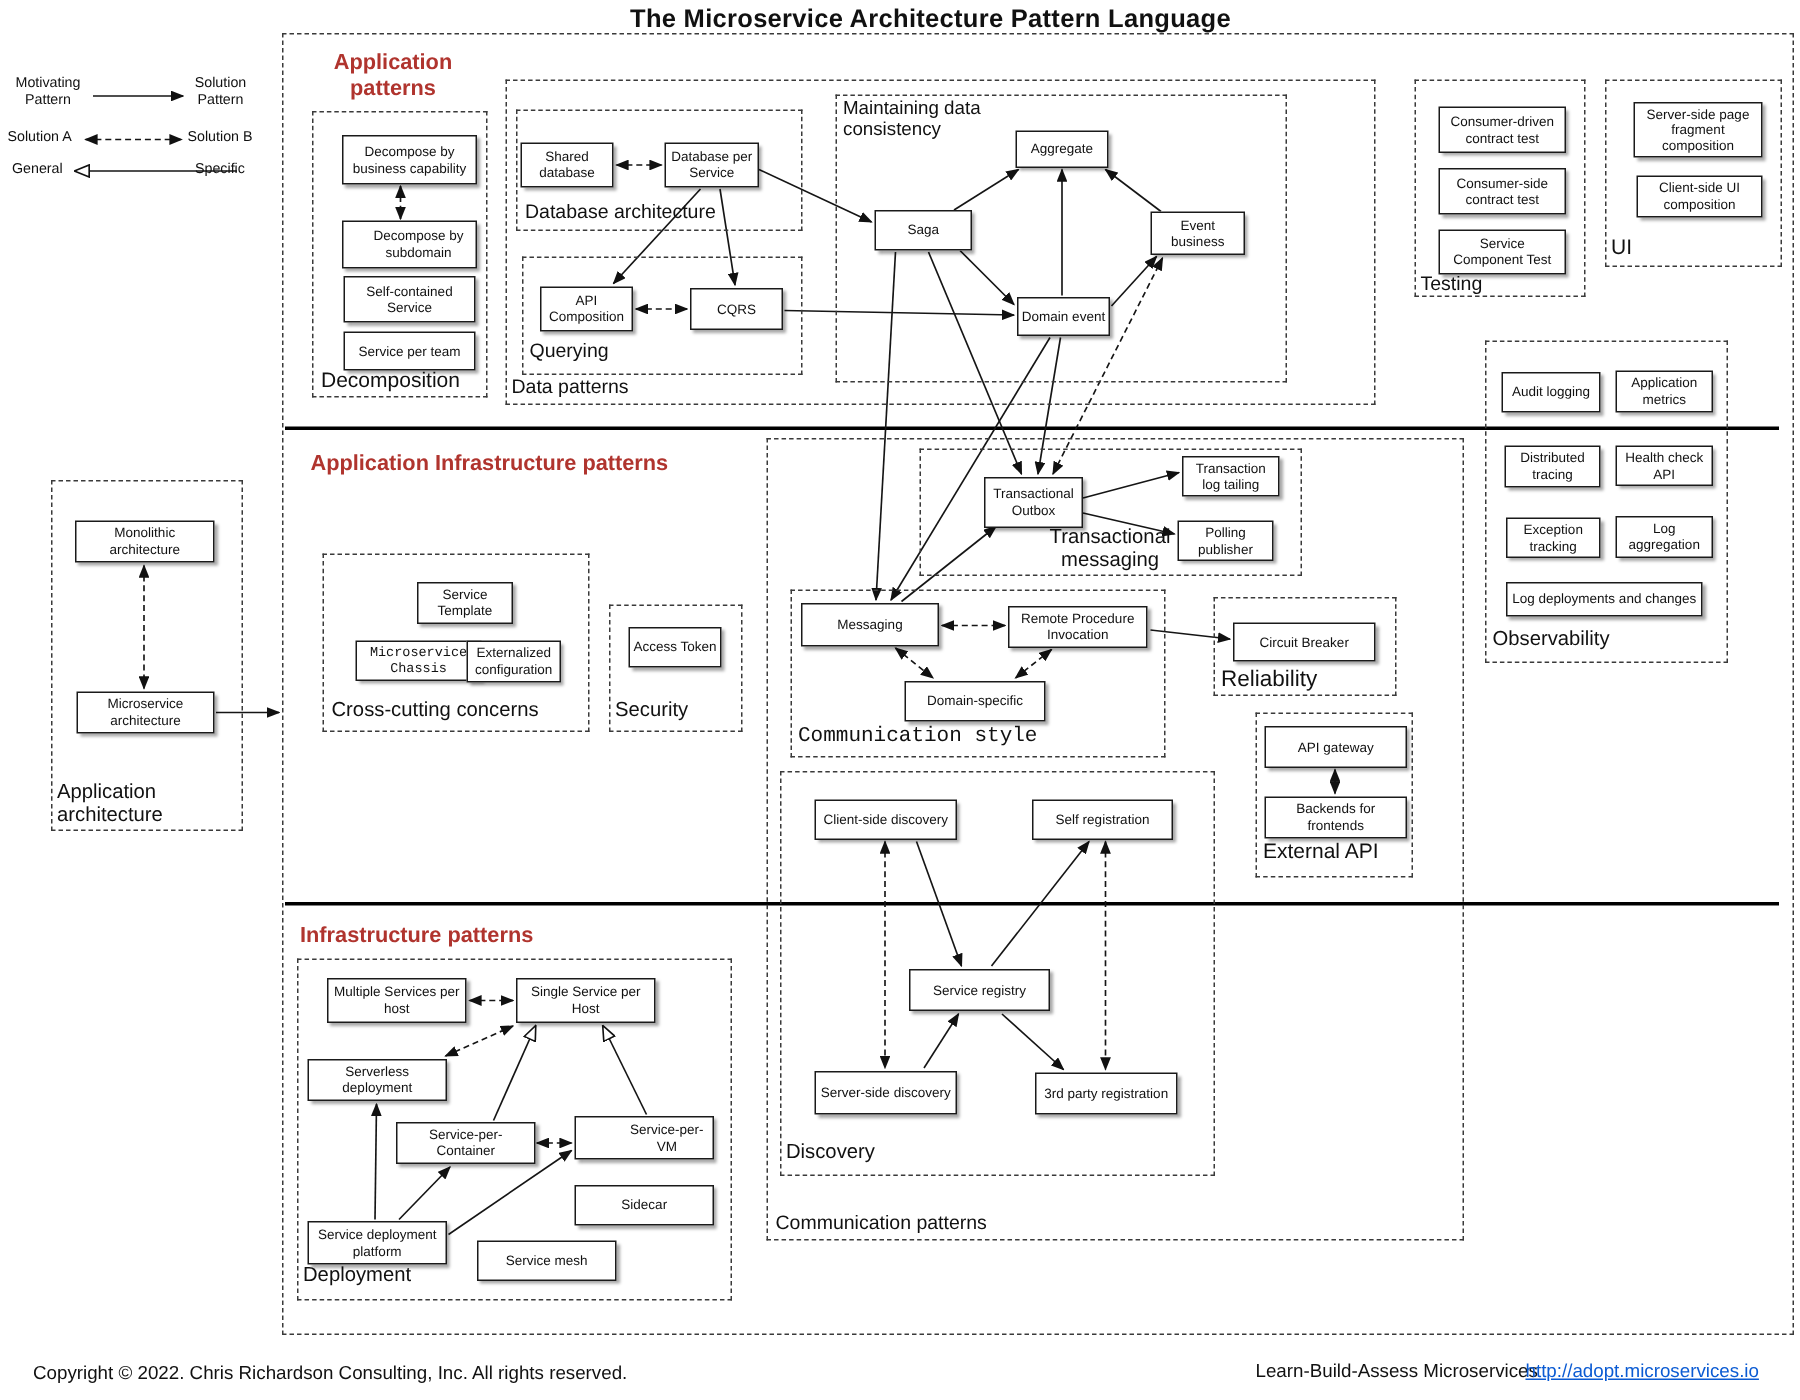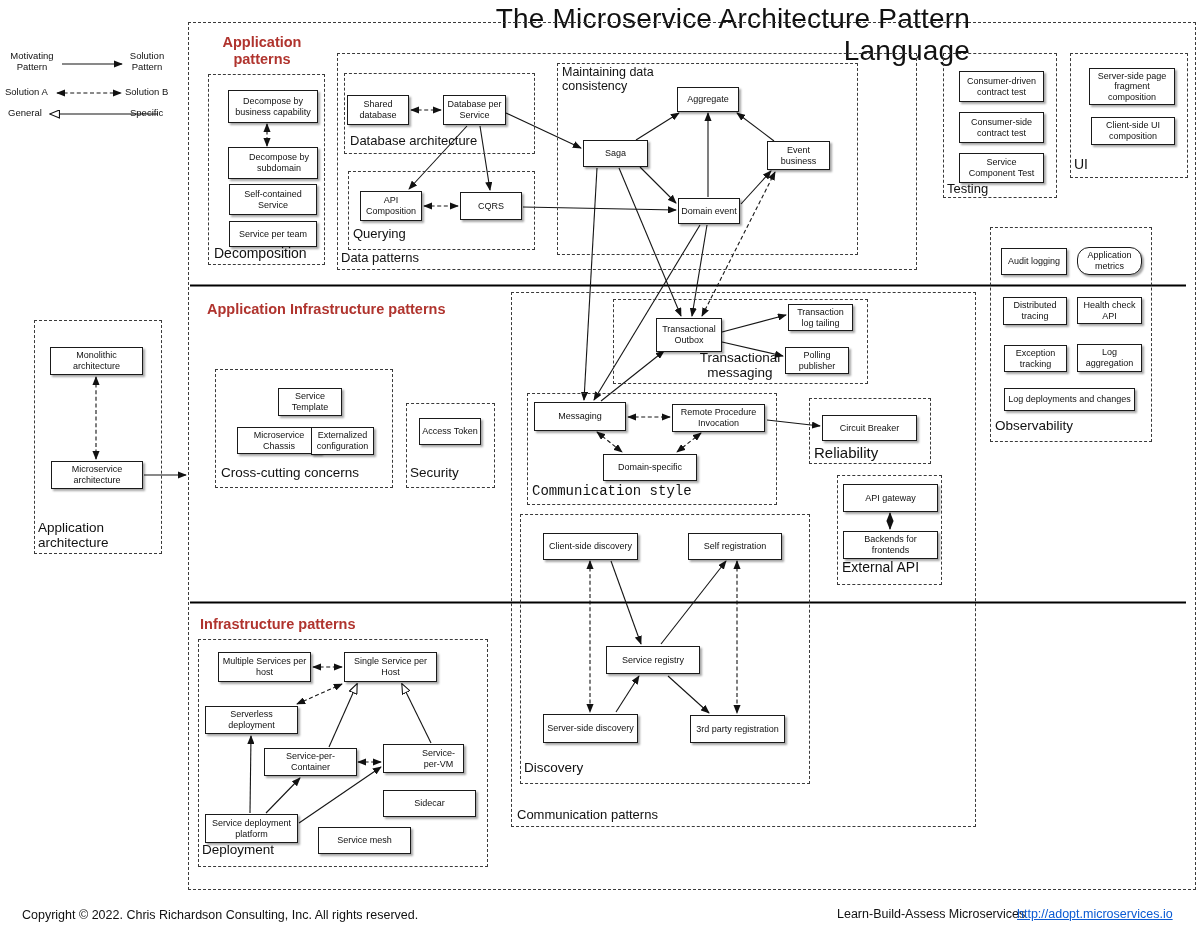--- a/index.html
+++ b/index.html
@@ -6,22 +6,22 @@
   body{width:1200px;height:933px;position:relative;font-family:"Liberation Sans","DejaVu Sans",sans-serif;color:#111;overflow:hidden;}
   .node{position:absolute;background:#fff;border:1.2px solid #1a1a1a;box-shadow:2px 2px 2px rgba(0,0,0,.35);
         display:flex;align-items:center;justify-content:center;text-align:center;
         font-size:9px;line-height:1.18;padding:1px 2px;box-sizing:border-box;}
   .grp{position:absolute;border:1.3px dashed #3a3a3a;box-sizing:border-box;}
   .lbl{position:absolute;font-size:13px;color:#111;white-space:nowrap;line-height:1.1;}
   .lbl.wrap{white-space:normal;}
   .hdr{position:absolute;font-weight:bold;font-size:14.5px;line-height:1.15;white-space:nowrap;}
   .hdr.wrap{white-space:normal;text-align:center;}
   .legend-txt{position:absolute;font-size:9.5px;line-height:1.15;}
-  .title{position:absolute;top:3px;left:420px;width:550px;text-align:right;background:#fff;
-         font-size:28px;font-weight:normal;letter-spacing:.2px;}
+  .title{position:absolute;top:3px;left:420px;width:550px;text-align:left;background:#fff;
+         font-size:17px;font-weight:bold;letter-spacing:.2px;}
   .footer-txt{position:absolute;font-size:12.5px;}
   a.flink{text-decoration:underline;}
   svg.overlay{position:absolute;left:0;top:0;pointer-events:none;}
   .ln{stroke:#151515;stroke-width:1.1;fill:none;}
   .dsh{stroke-dasharray:4 2.6;}
   .div{stroke:#000;stroke-width:2.2;}
 </style>
 </head>
 <body>
 
@@ -154,28 +154,28 @@
 <div class="node" style="left:583px;top:140px;width:65px;height:27px;">Saga</div>
 <div class="node" style="left:677px;top:87px;width:62px;height:25px;">Aggregate</div>
 <div class="node" style="left:767px;top:141px;width:63px;height:29px;">Event business</div>
 <div class="node" style="left:678px;top:198px;width:62px;height:26px;">Domain event</div>
 <div class="node" style="left:959px;top:71px;width:85px;height:31px;">Consumer-driven contract test</div>
 <div class="node" style="left:959px;top:112px;width:85px;height:31px;text-align:center;">Consumer-side contract test</div>
 <div class="node" style="left:959px;top:153px;width:85px;height:30px;">Service Component Test</div>
 <div class="node" style="left:1089px;top:68px;width:86px;height:37px;">Server-side page fragment composition</div>
 <div class="node" style="left:1091px;top:117px;width:84px;height:28px;">Client-side UI composition</div>
 <div class="node" style="left:1001px;top:248px;width:66px;height:27px;">Audit logging</div>
-<div class="node" style="left:1077px;top:247px;width:65px;height:28px;border-radius:12px;">Application metrics</div>
+<div class="node" style="left:1077px;top:247px;width:65px;height:28px;">Application metrics</div>
 <div class="node" style="left:1003px;top:297px;width:64px;height:28px;">Distributed tracing</div>
 <div class="node" style="left:1077px;top:297px;width:65px;height:27px;">Health check API</div>
 <div class="node" style="left:1004px;top:345px;width:63px;height:27px;">Exception tracking</div>
 <div class="node" style="left:1077px;top:344px;width:65px;height:28px;">Log aggregation</div>
 <div class="node" style="left:1004px;top:388px;width:131px;height:23px;">Log deployments and changes</div>
 <div class="node" style="left:278px;top:388px;width:64px;height:28px;">Service Template</div>
-<div class="node" style="left:237px;top:427px;width:84px;height:27px;">Microservice Chassis</div>
+<div class="node" style="left:237px;top:427px;width:84px;height:27px;font-family:Liberation Mono, monospace;">Microservice Chassis</div>
 <div class="node" style="left:311px;top:427px;width:63px;height:28px;">Externalized configuration</div>
 <div class="node" style="left:419px;top:418px;width:62px;height:27px;">Access Token</div>
 <div class="node" style="left:656px;top:318px;width:66px;height:34px;">Transactional Outbox</div>
 <div class="node" style="left:788px;top:304px;width:65px;height:27px;">Transaction log tailing</div>
 <div class="node" style="left:785px;top:347px;width:64px;height:27px;">Polling publisher</div>
 <div class="node" style="left:534px;top:402px;width:92px;height:29px;">Messaging</div>
 <div class="node" style="left:672px;top:404px;width:93px;height:28px;">Remote Procedure Invocation</div>
 <div class="node" style="left:603px;top:454px;width:94px;height:27px;">Domain-specific</div>
 <div class="node" style="left:822px;top:415px;width:95px;height:26px;">Circuit Breaker</div>
 <div class="node" style="left:843px;top:484px;width:95px;height:28px;">API gateway</div>
@@ -184,20 +184,20 @@
 <div class="node" style="left:688px;top:533px;width:94px;height:27px;">Self registration</div>
 <div class="node" style="left:606px;top:646px;width:94px;height:28px;">Service registry</div>
 <div class="node" style="left:543px;top:714px;width:95px;height:29px;">Server-side discovery</div>
 <div class="node" style="left:690px;top:715px;width:95px;height:28px;">3rd party registration</div>
 <div class="node" style="left:50px;top:347px;width:93px;height:28px;">Monolithic architecture</div>
 <div class="node" style="left:51px;top:461px;width:92px;height:28px;">Microservice architecture</div>
 <div class="node" style="left:218px;top:652px;width:93px;height:30px;">Multiple Services per host</div>
 <div class="node" style="left:344px;top:652px;width:93px;height:30px;">Single Service per Host</div>
 <div class="node" style="left:205px;top:706px;width:93px;height:28px;">Serverless deployment</div>
 <div class="node" style="left:264px;top:748px;width:93px;height:28px;">Service-per-Container</div>
-<div class="node" style="left:383px;top:744px;width:81px;height:29px;padding-left:32px;">Service-per-VM</div>
+<div class="node" style="left:383px;top:744px;width:93px;height:29px;padding-left:32px;">Service-per-VM</div>
 <div class="node" style="left:383px;top:790px;width:93px;height:27px;">Sidecar</div>
 <div class="node" style="left:205px;top:814px;width:93px;height:29px;">Service deployment platform</div>
 <div class="node" style="left:318px;top:827px;width:93px;height:27px;">Service mesh</div>
 
 <div class="footer-txt" style="left:22px;top:908px;">Copyright © 2022. Chris Richardson Consulting, Inc. All rights reserved.</div>
 <div class="footer-txt" style="left:837px;top:907px;">Learn-Build-Assess Microservices</div>
 <a class="footer-txt flink" href="#" style="left:1017px;top:907px;color:#0b5bd3;">http://adopt.microservices.io</a>
 
 </body></html>

